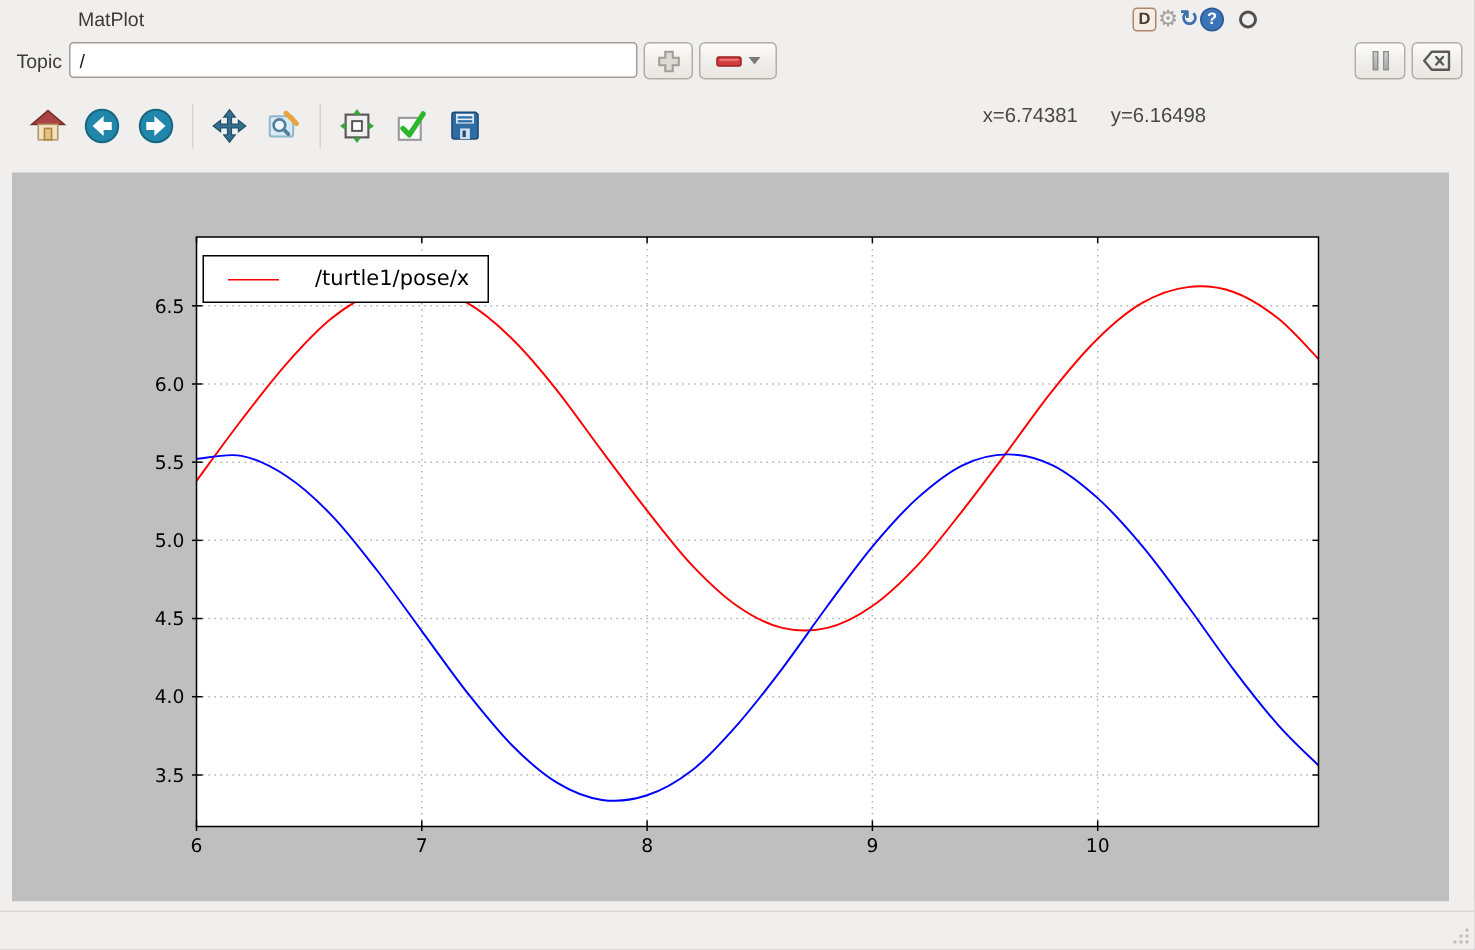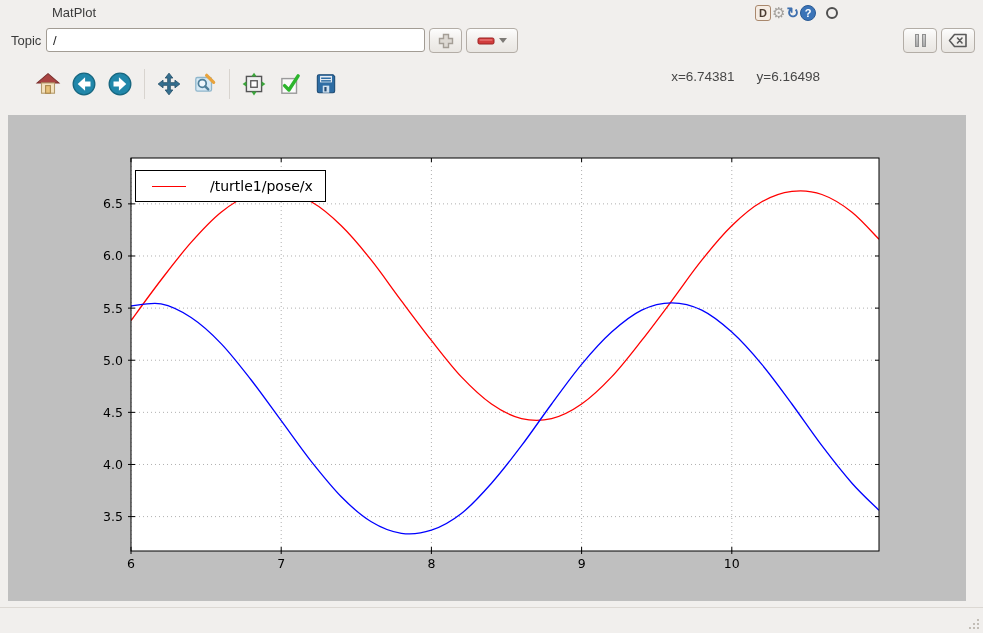--- a/index.html
+++ b/index.html
@@ -26,21 +26,21 @@
          display:flex; align-items:center; justify-content:center; position:absolute; top:2px; height:25px; }
   .btn-plus { left:429px; width:33px; }
   .btn-minus { left:466px; width:52px; gap:4px; }
   .drop-arrow { width:0; height:0; border-left:4px solid transparent; border-right:4px solid transparent;
                 border-top:5px solid #7d7a76; }
   .right-btns { position:absolute; right:8px; top:2px; display:flex; gap:4px; }
   .btn-r { position:static; width:34px; }
   .pause-bars { display:flex; gap:3px; }
   .pause-bars i { display:block; width:4px; height:13px; background:linear-gradient(#cfcfcf,#a8a8a8); border:1px solid #8f8f8f; }
 
-  .mpl-toolbar { position:absolute; left:16px; top:56px; width:832px; height:59px;text-align:center; }
+  .mpl-toolbar { position:absolute; left:0; top:56px; width:832px; height:59px;text-align:center; }
   .mpl-icons { position:absolute; left:14px; top:11px; display:flex; align-items:center; }
   .tool-btn { width:36px; height:34px; display:flex; align-items:center; justify-content:center; }
   .tool-sep { width:1px; height:30px; background:#d8d4cf; margin:0 6px; }
   .readout { position:absolute; right:28px; top:13px; display:flex; gap:22px; font-size:13.5px; color:#474747; }
 
   .canvas { position:absolute; left:8px; top:115px; width:958px; height:486px; background:#bfbfbf; }
   .legend { position:absolute; left:127px; top:55px; background:#fff; border:1px solid #000;
             padding:7px 12px 7px 16px; display:flex; flex-direction:column; gap:8px; }
   .legend-row { display:flex; align-items:center; gap:24px; }
   .legend-line { display:block; width:34px; height:0; border-top:1.6px solid #000; }

